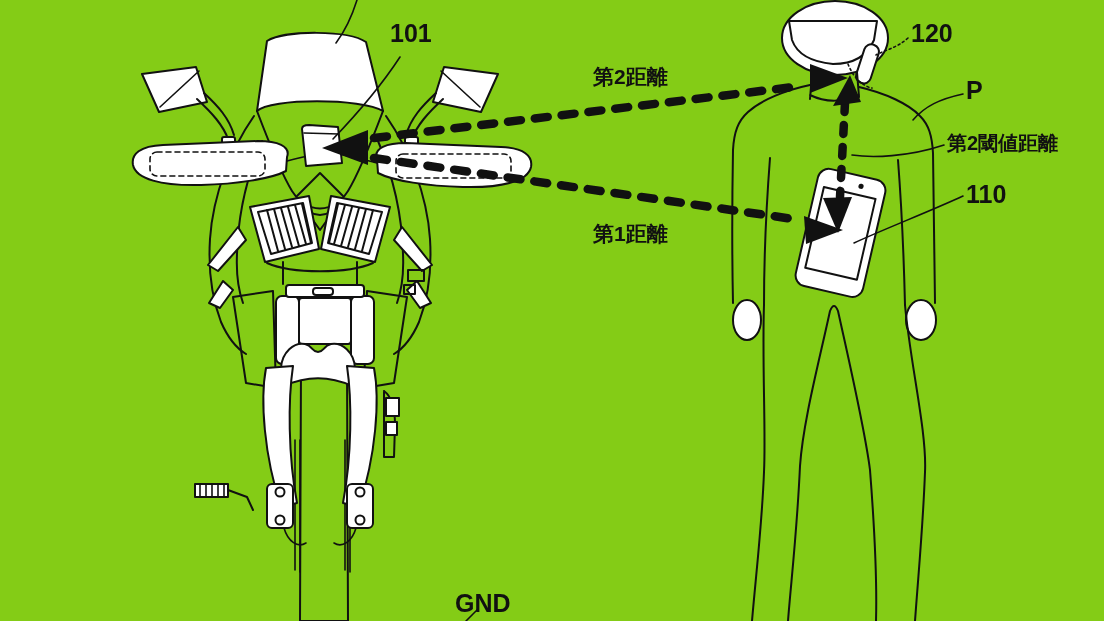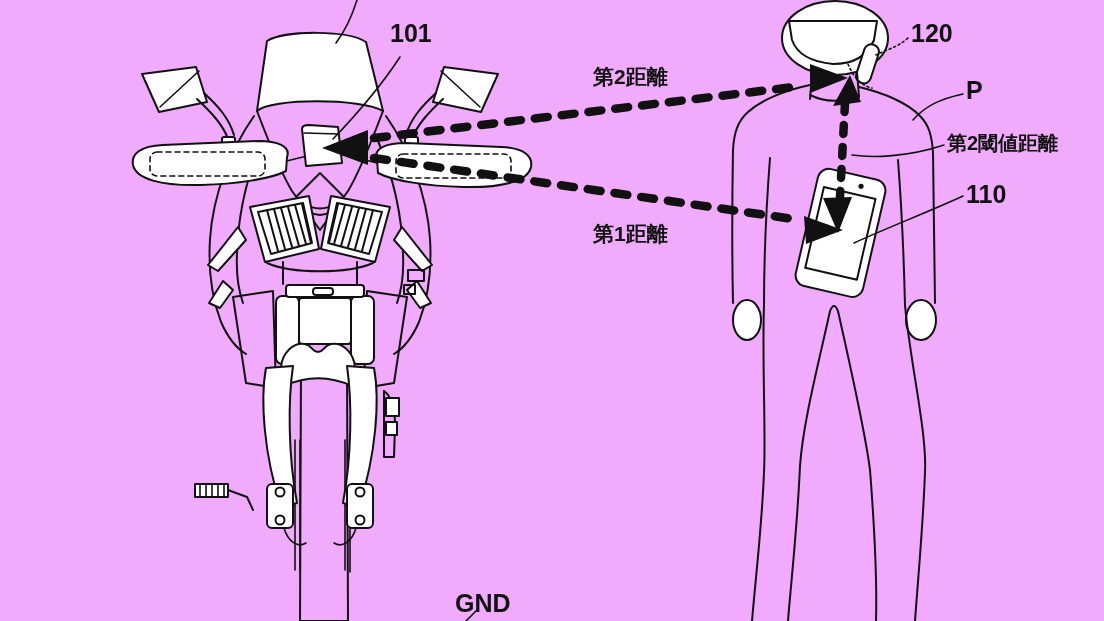--- a/index.html
+++ b/index.html
@@ -1,16 +1,16 @@
 <!DOCTYPE html>
 <html><head>
 <meta charset="utf-8">
 <style>
   html,body{margin:0;padding:0;background:#ffffff;}
-  .stage{position:relative;width:1104px;height:621px;background:#f0abfc;overflow:hidden;
+  .stage{position:relative;width:1104px;height:621px;background:#84cc16;overflow:hidden;
          font-family:"Liberation Sans",sans-serif;}
   svg{display:block;}
   .ln{stroke:#111111;stroke-width:2;fill:none;stroke-linecap:round;stroke-linejoin:round;}
   .lnw{stroke:#111111;stroke-width:2;fill:#ffffff;stroke-linecap:round;stroke-linejoin:round;}
   .thin{stroke:#111111;stroke-width:1.6;fill:none;stroke-linecap:round;}
   .solid{fill:#111111;stroke:none;}
   .dashfat{stroke:#111111;stroke-width:8.5;fill:none;stroke-linecap:round;}
   .lbl{fill:#111111;font-weight:bold;}
 </style>
 </head>

